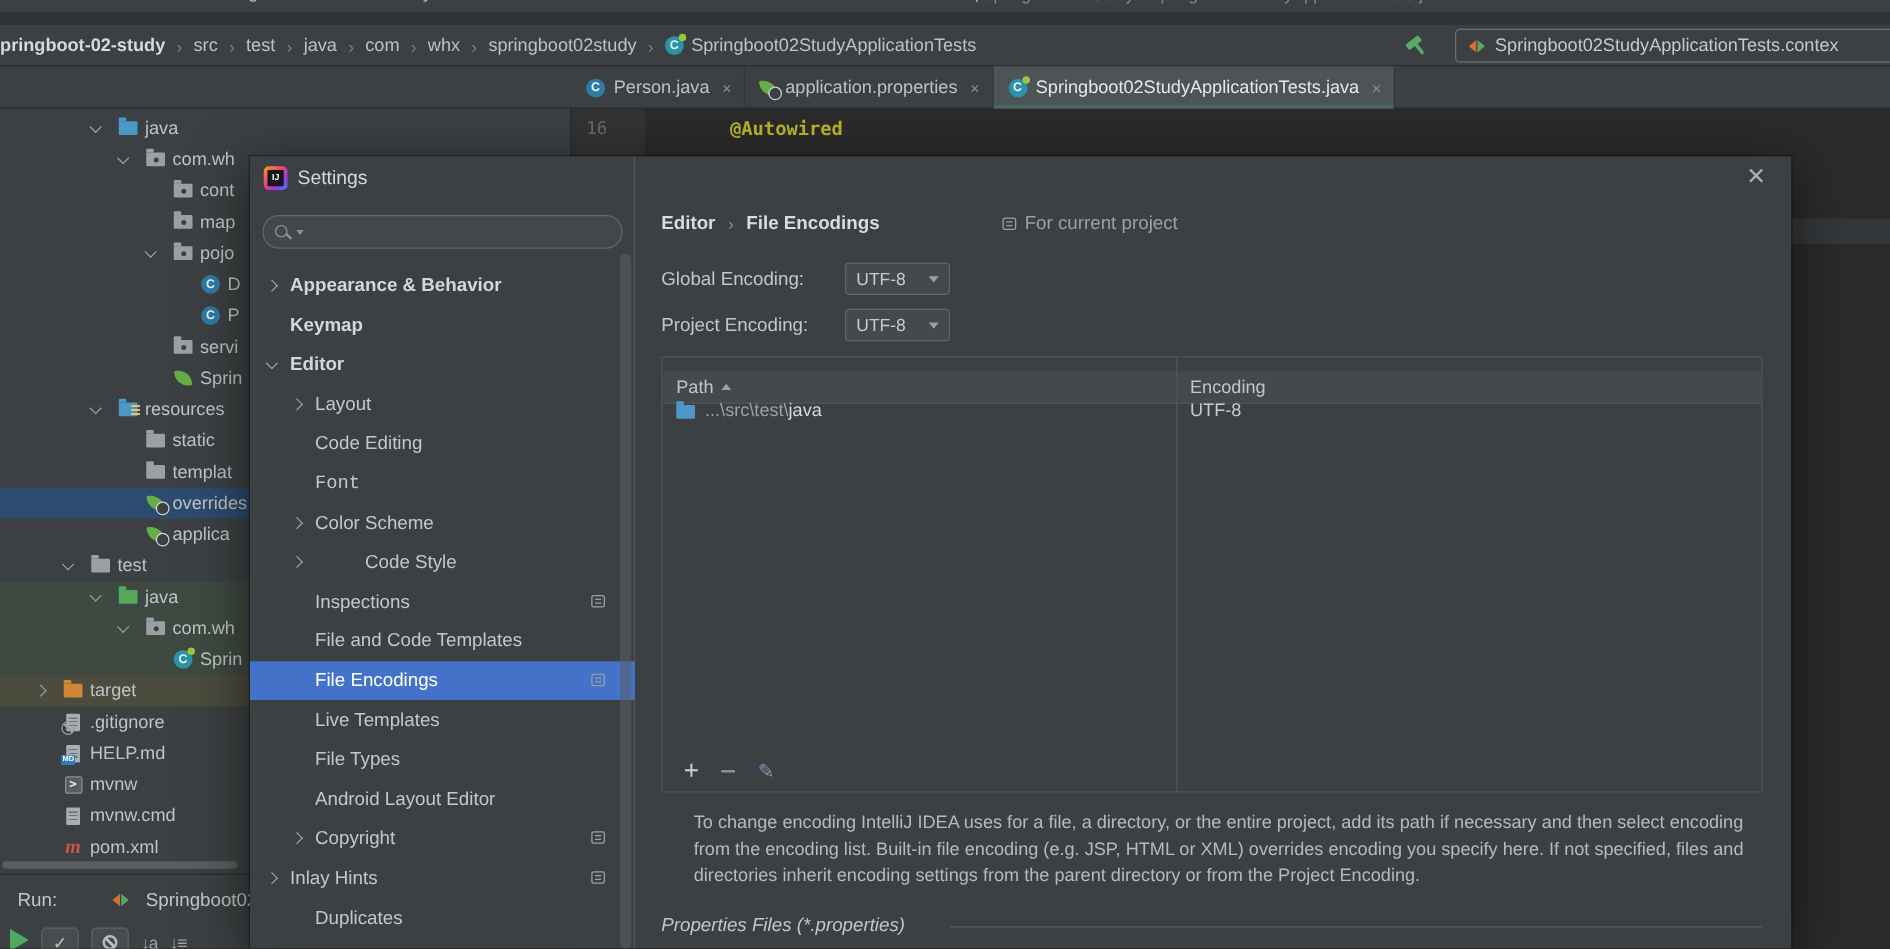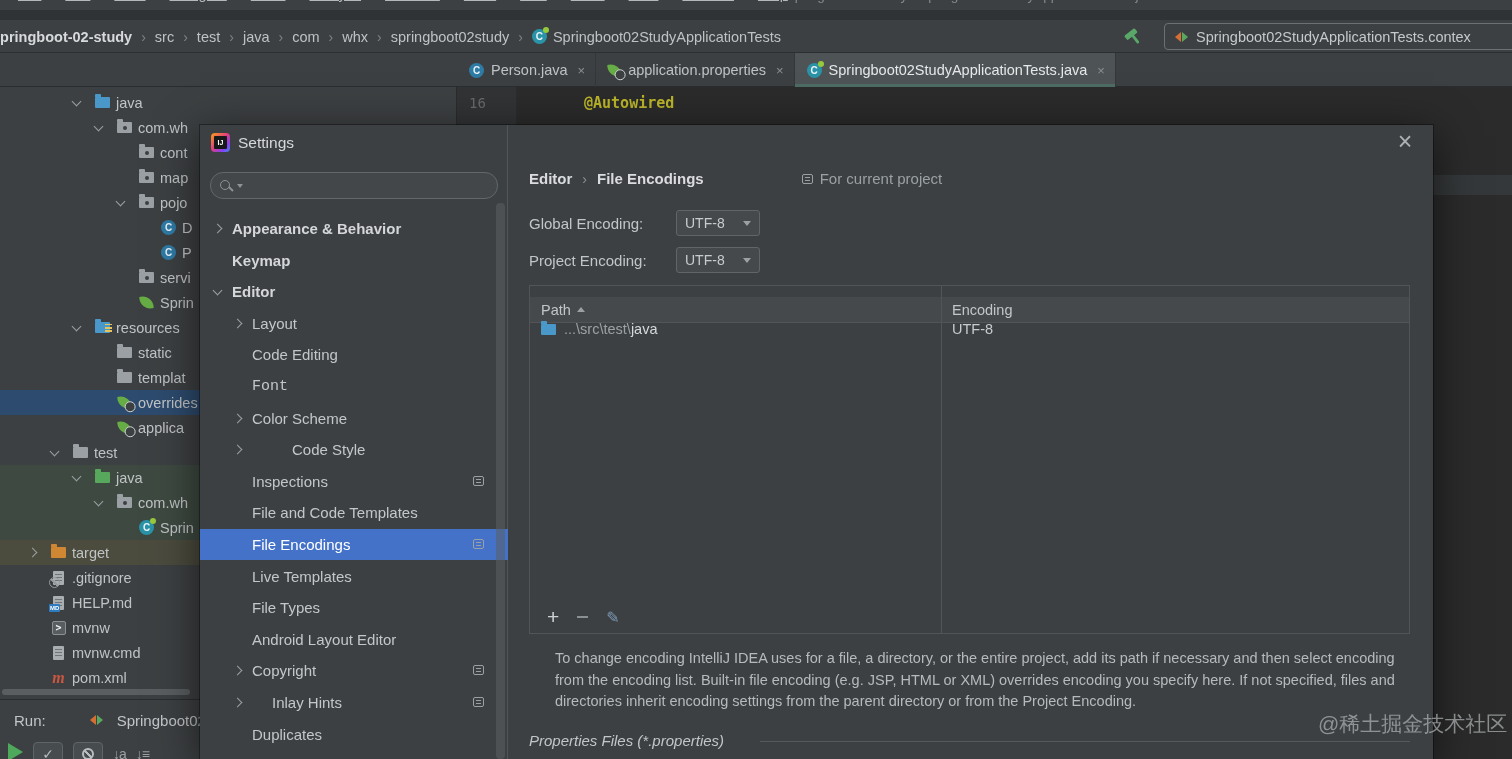--- a/index.html
+++ b/index.html
@@ -530,21 +530,21 @@
             <span class="stree-chev-slot"></span>
             <span>Android Layout Editor</span>
           </div>
           <div class="stree-row" style="top: 530px; padding-left: 34px;">
             <span class="stree-chev-slot">
               <span class="chev r"></span>
             </span>
             <span>Copyright</span>
             <span class="ic-badge"></span>
           </div>
-          <div class="stree-row" style="top: 562px; padding-left: 34px; gap: 20px;">
+          <div class="stree-row" style="top: 562px; padding-left: 14px;">
             <span class="stree-chev-slot">
               <span class="chev r"></span>
             </span>
             <span>Inlay Hints</span>
             <span class="ic-badge"></span>
           </div>
           <div class="stree-row" style="top: 594px; padding-left: 34px;">
             <span class="stree-chev-slot"></span>
             <span>Duplicates</span>
           </div>
@@ -598,14 +598,13 @@
           <span class="tb-pencil">✎</span>
         </div>
       </div>
 
       <div id="help-text">To change encoding IntelliJ IDEA uses for a file, a directory, or the entire project, add its path if necessary and then select encoding from the encoding list. Built-in file encoding (e.g. JSP, HTML or XML) overrides encoding you specify here. If not specified, files and directories inherit encoding settings from the parent directory or from the Project Encoding.</div>
       <div id="section-hdr">Properties Files (*.properties)</div>
       <div id="section-line"></div>
     </div>
   </div>
 
-  <div class="abs" id="watermark">@稀土掘金技术社区</div>
 </div>
 
 </body></html>

